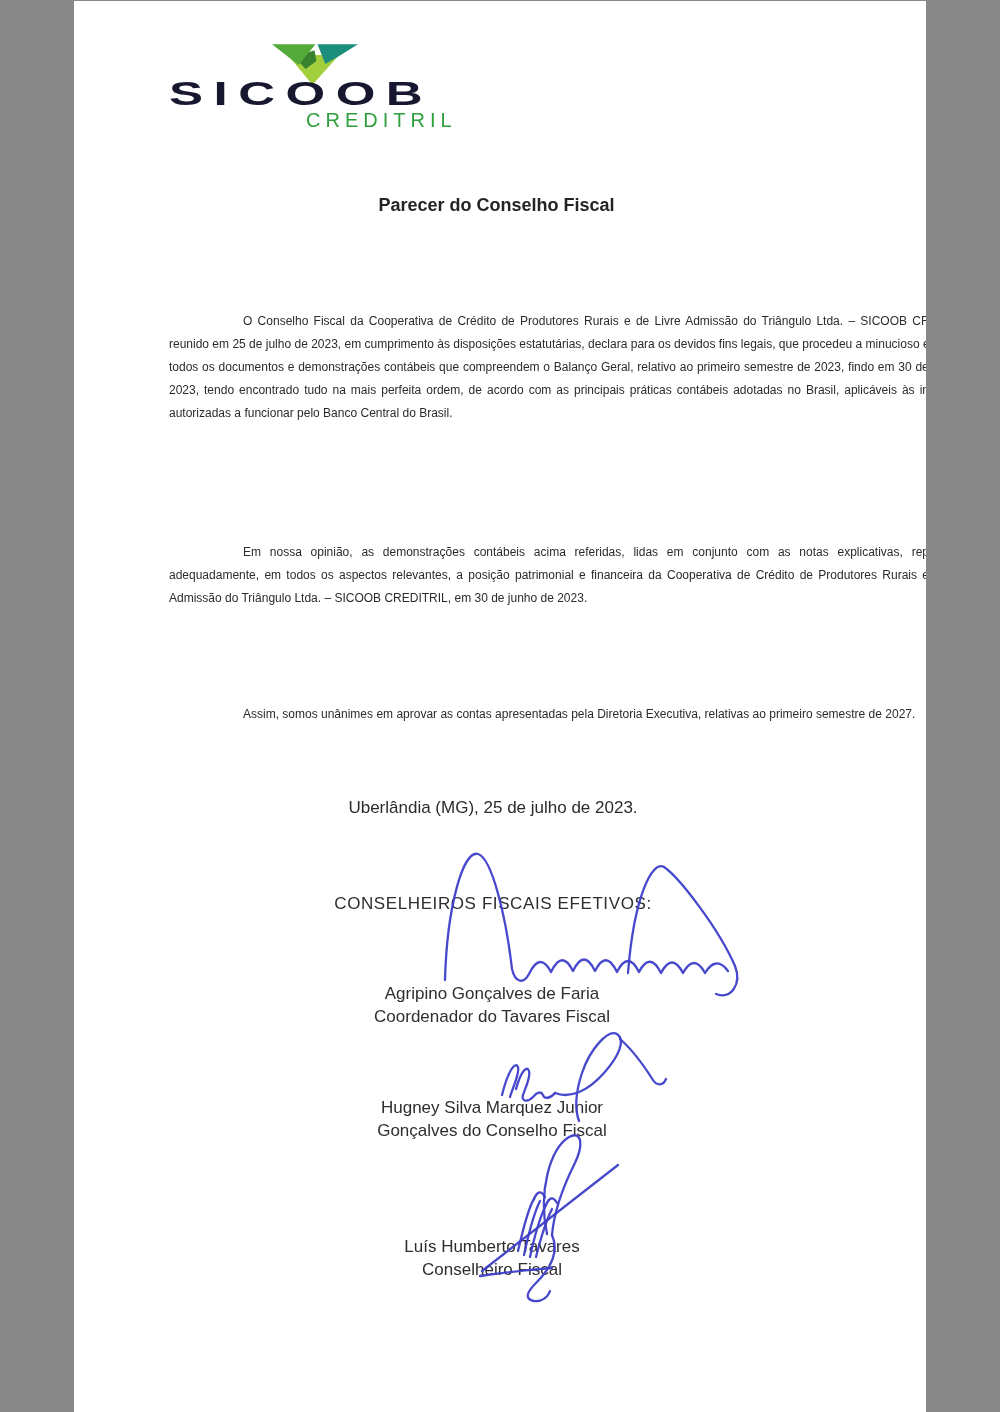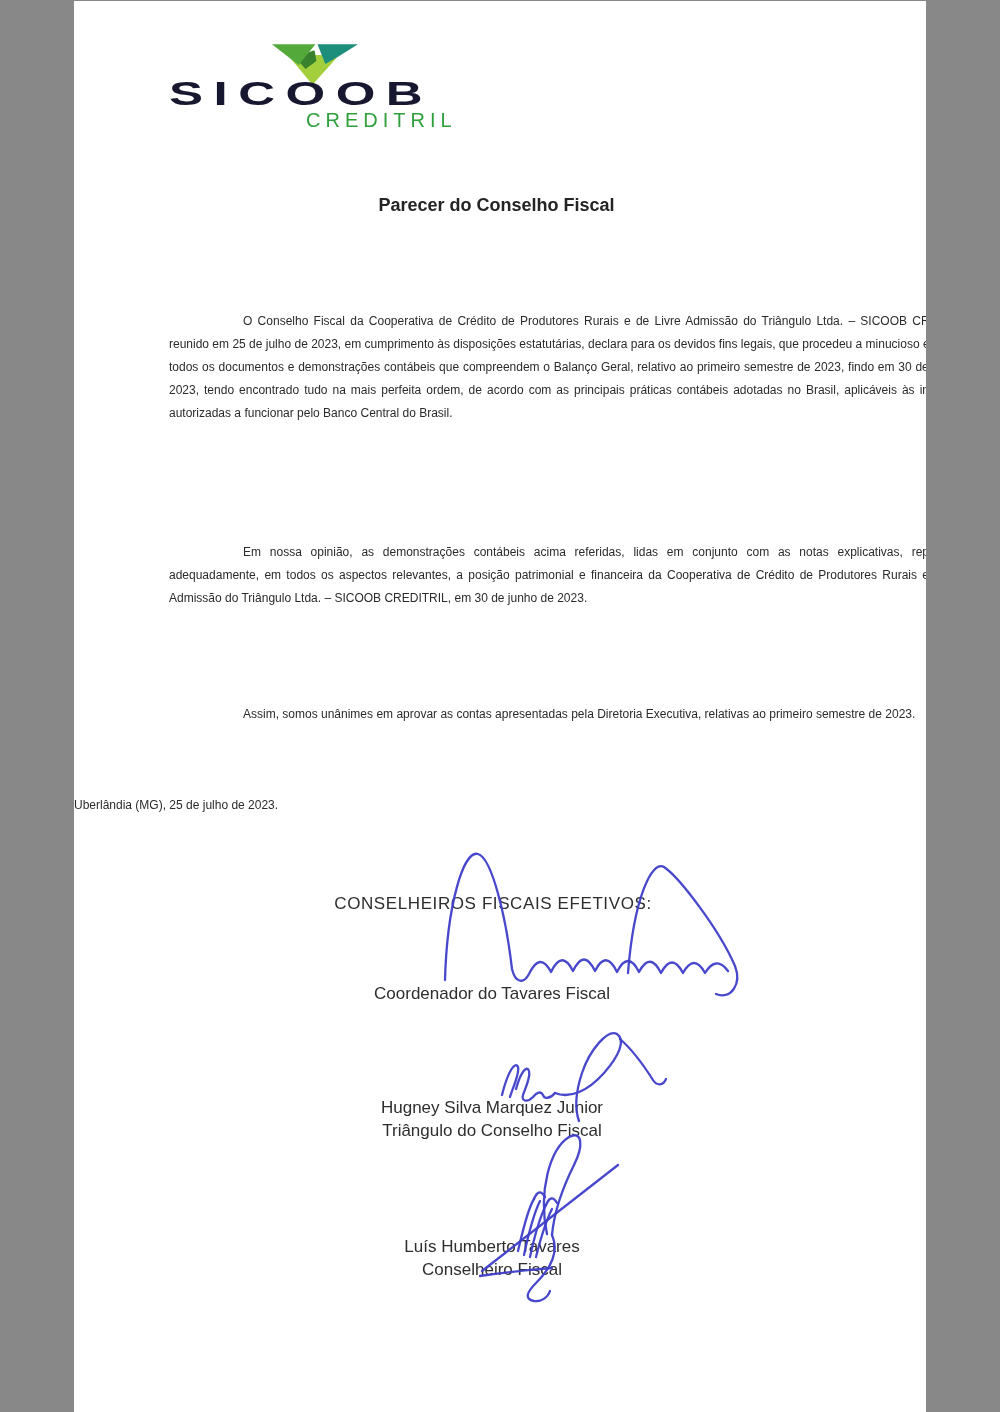--- a/index.html
+++ b/index.html
@@ -34,21 +34,21 @@
   .body-par{
     position:absolute;left:95px;width:810px;margin:0;
     font-size:12px;line-height:23px;
     text-align:justify;text-indent:74px;color:#2b2b2b;
   }
   .p1{top:309px;}
   .p2{top:540px;}
   .p3{top:702px;}
   .dateline{
     position:absolute;left:0;right:14px;top:797px;
-    font-size:12px;color:#2b2b2b;
+    text-align:center;font-size:17px;color:#2b2b2b;
   }
   .sign-heading{
     position:absolute;left:0;right:14px;top:893px;
     text-align:center;font-size:17px;letter-spacing:.6px;color:#2e2e2e;
   }
   .sig-block{
     position:absolute;left:0;right:16px;
     text-align:center;font-size:17px;line-height:23px;color:#2e2e2e;
   }
   .sig1{top:981px;}
@@ -74,33 +74,34 @@
       <polygon points="53,1 94,1 75,13 61,21" fill="#1e8e7c"></polygon>
     </svg>
     <div class="logo-word" style="color:#17172f">SICOOB</div>
     <div class="logo-sub" style="color:#2fa03c">CREDITRIL</div>
   </header>
 
   <h1 class="doc-title">Parecer do Conselho Fiscal</h1>
 
   <p class="body-par p1">O Conselho Fiscal da Cooperativa de Crédito de Produtores Rurais e de Livre Admissão do Triângulo Ltda. – SICOOB CREDITRIL, reunido em 25 de julho de 2023, em cumprimento às disposições estatutárias, declara para os devidos fins legais, que procedeu a minucioso exame em todos os documentos e demonstrações contábeis que compreendem o Balanço Geral, relativo ao primeiro semestre de 2023, findo em 30 de junho de 2023, tendo encontrado tudo na mais perfeita ordem, de acordo com as principais práticas contábeis adotadas no Brasil, aplicáveis às instituições autorizadas a funcionar pelo Banco Central do Brasil.</p>
   <p class="body-par p2">Em nossa opinião, as demonstrações contábeis acima referidas, lidas em conjunto com as notas explicativas, representam adequadamente, em todos os aspectos relevantes, a posição patrimonial e financeira da Cooperativa de Crédito de Produtores Rurais e de Livre Admissão do Triângulo Ltda. – SICOOB CREDITRIL, em 30 de junho de 2023.</p>
-  <p class="body-par p3">Assim, somos unânimes em aprovar as contas apresentadas pela Diretoria Executiva, relativas ao primeiro semestre de 2023.</p>
+  <p class="body-par p3">Assim, somos unânimes em aprovar as contas apresentadas pela Diretoria Executiva, relativas ao primeiro semestre de 2027.</p>
 
   <div class="dateline">Uberlândia (MG), 25 de julho de 2023.</div>
 
   <div class="sign-heading">CONSELHEIROS FISCAIS EFETIVOS:</div>
 
   <div class="sig-block sig1">
+    <div>Agripino Gonçalves de Faria</div>
     <div>Coordenador do Tavares Fiscal</div>
   </div>
 
   <div class="sig-block sig2">
     <div>Hugney Silva Marquez Junior</div>
-    <div>Triângulo do Conselho Fiscal</div>
+    <div>Gonçalves do Conselho Fiscal</div>
   </div>
 
   <div class="sig-block sig3">
     <div>Luís Humberto Tavares</div>
     <div>Conselheiro Fiscal</div>
   </div>
 
   <svg class="ink ink1" viewBox="0 0 320 158" aria-hidden="true">
     <path d="M 13 135 C 15 62 31 5 46 9 C 60 13 74 72 80 124 C 83 137 91 140 97 129
              Q 108 106 119 127 Q 130 104 141 126 Q 152 103 163 126 Q 174 104 185 127

